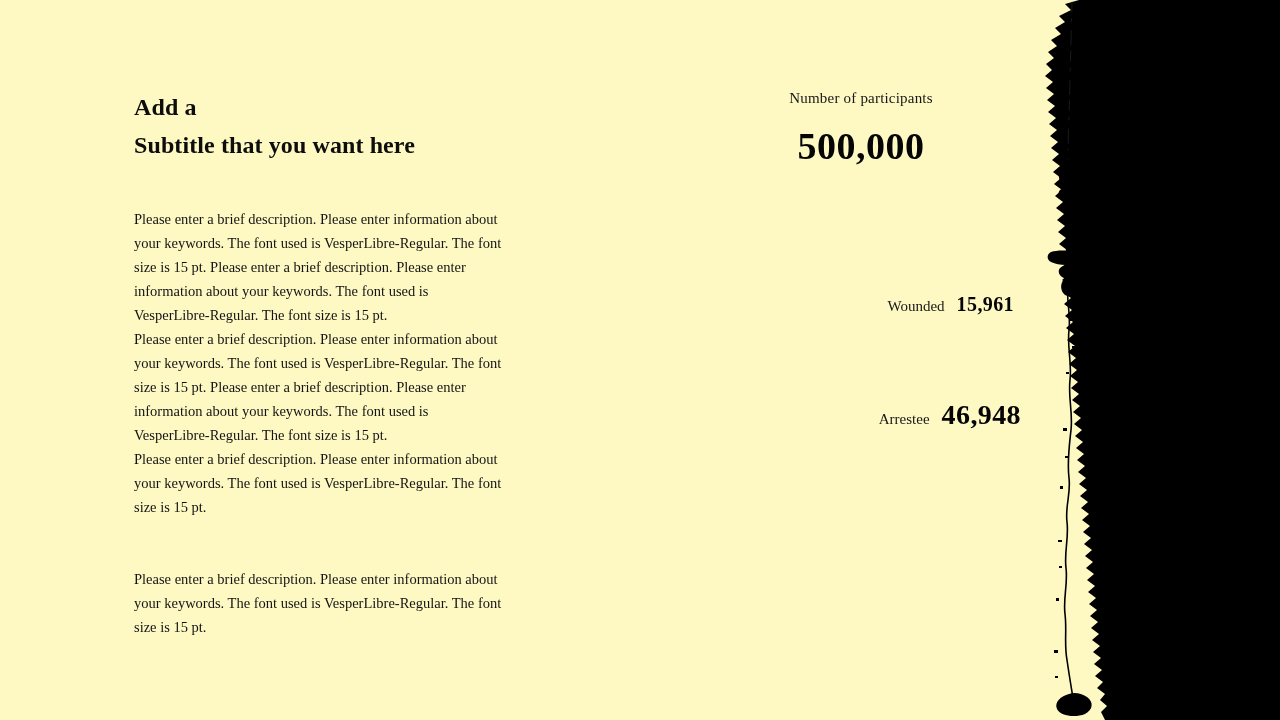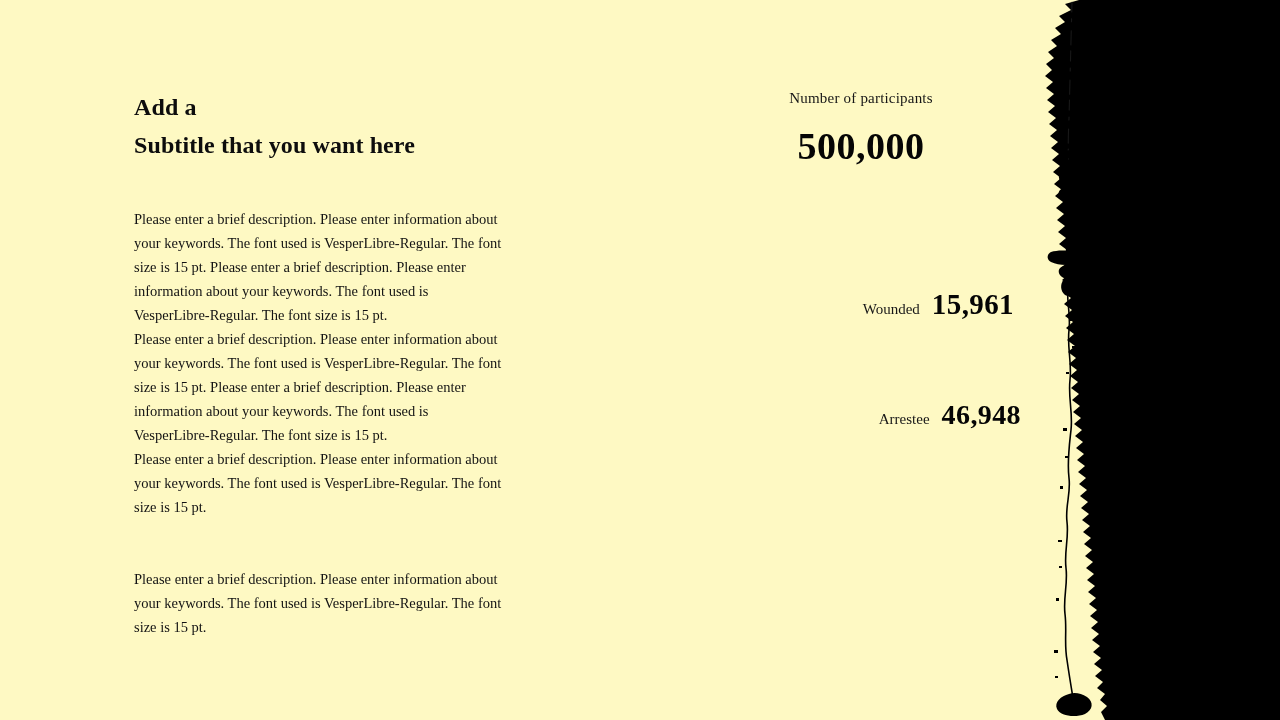--- a/index.html
+++ b/index.html
@@ -100,21 +100,21 @@
   }
 
   
   .row-protests { margin-top: 52px; padding-right: 36px; }
   .row-protests .s-value { font-size: 26px; line-height: 32px; }
 
   .row-dead { margin-top: 76px; padding-right: 7px; }
   .row-dead .s-value { font-size: 30px; line-height: 36px; }
 
   .row-wounded { margin-top: 110px; padding-right: 26px; }
-  .row-wounded .s-value { font-size: 29px; line-height: 36px; }
+  .row-wounded .s-value { font-size: 20px; line-height: 36px; }
 
   .row-arrestee { margin-top: 76px; padding-right: 19px; }
   .row-arrestee .s-value { font-size: 28px; line-height: 34px; }
 
   
   .ink-panel {
     position: absolute;
     right: 0;
     top: 0;
     width: 235px;

